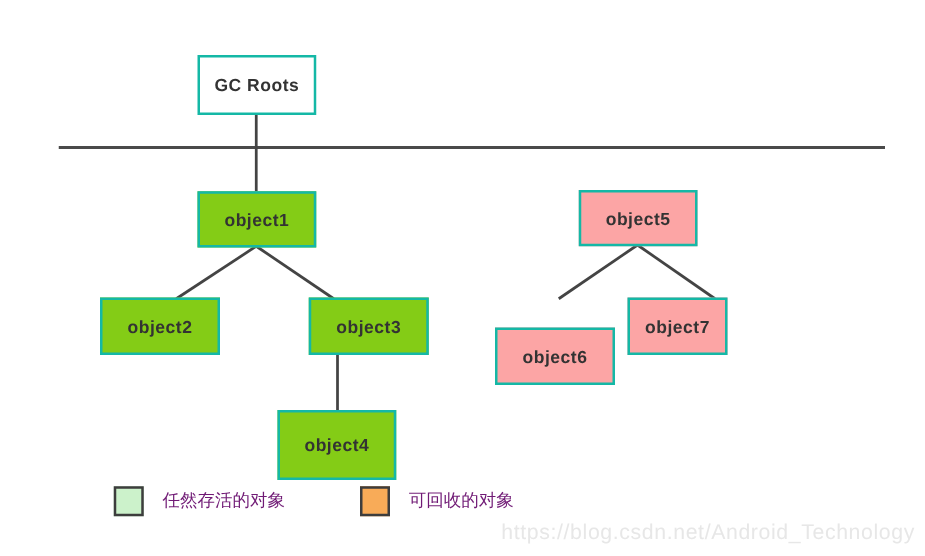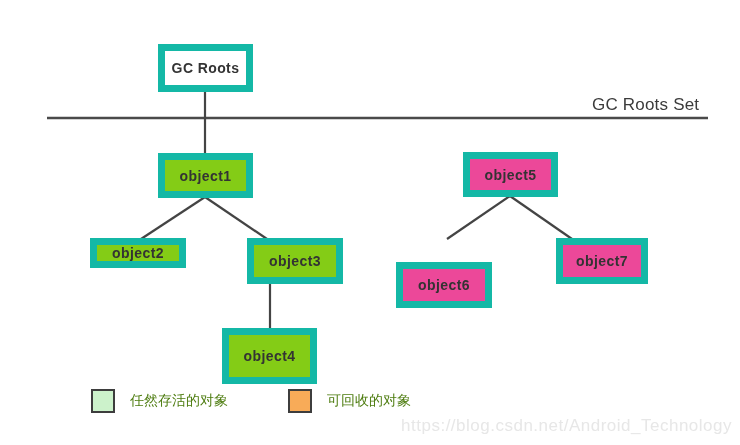--- a/index.html
+++ b/index.html
@@ -8,39 +8,39 @@
     width:740px; height:445px;
     background:#ffffff;
     font-family:"Liberation Sans","DejaVu Sans",sans-serif;
     overflow:hidden;
   }
   .edges { position:absolute; left:0; top:0; width:740px; height:445px; }
 
   .node {
     position:absolute;
     box-sizing:border-box;
-    border:7px solid #14b8a6;
+    border:2px solid #14b8a6;
     display:flex; align-items:center; justify-content:center;
     font-weight:bold;
     font-size:14px;
     color:#333333;
     letter-spacing:0.4px;
     background:#ffffff;
   }
   .alive      { background:#84cc16; }
-  .recyclable { background:#ec4899; }
+  .recyclable { background:#fca5a5; }
 
   .n-root { left:158px; top:44px;  width:95px; height:48px; }
   .n-1    { left:158px; top:153px; width:95px; height:45px; }
-  .n-2    { left:90px;  top:238px; width:96px; height:30px; }
+  .n-2    { left:80px;  top:238px; width:96px; height:46px; }
   .n-3    { left:223px; top:238px; width:96px; height:46px;margin-left:24px; }
   .n-4    { left:222px; top:328px; width:95px; height:56px; }
   .n-5    { left:463px; top:152px; width:95px; height:45px; }
   .n-6    { left:396px; top:238px; width:96px; height:46px;margin-top:24px; }
-  .n-7    { left:556px; top:238px; width:92px; height:46px; }
+  .n-7    { left:502px; top:238px; width:80px; height:46px; }
 
   .set-label {
     position:absolute;
     left:592px; top:95px;
     font-size:17px;
     color:#3b3b3b;
     letter-spacing:0.2px;
     white-space:nowrap;
   }
 
@@ -53,21 +53,21 @@
   .swatch {
     width:20px; height:20px;
     border:2px solid #3d3d3d;
     box-sizing:content-box;
   }
   .swatch.alive      { background:#ccf2cb; }
   .swatch.recyclable { background:#f8ab58; }
   .legend-text {
     margin-left:15px;
     font-size:14px;
-    color:#4d7c0f;
+    color:#701a75;
     white-space:nowrap;
   }
 
   .watermark {
     position:absolute;
     right:8px; top:416px;
     font-size:17px;
     color:#e7e7e7;
     letter-spacing:0.5px;
     white-space:nowrap;
@@ -81,21 +81,20 @@
   <svg class="edges" viewBox="0 0 740 445" xmlns="http://www.w3.org/2000/svg">
     <line x1="47" y1="118" x2="708" y2="118" stroke="#4a4a4a" stroke-width="2.4"></line>
     <line x1="205" y1="92" x2="205" y2="153" stroke="#444444" stroke-width="2.2"></line>
     <line x1="205" y1="197" x2="141" y2="239" stroke="#444444" stroke-width="2.2"></line>
     <line x1="205" y1="197" x2="267" y2="239" stroke="#444444" stroke-width="2.2"></line>
     <line x1="270" y1="283" x2="270" y2="329" stroke="#444444" stroke-width="2.2"></line>
     <line x1="510" y1="196" x2="447" y2="239" stroke="#444444" stroke-width="2.2"></line>
     <line x1="510" y1="196" x2="572" y2="239" stroke="#444444" stroke-width="2.2"></line>
   </svg>
 
-  <div class="set-label">GC Roots Set</div>
 
   <div class="node n-root">GC Roots</div>
 
   <div class="node alive n-1">object1</div>
   <div class="node alive n-2">object2</div>
   <div class="node alive n-3">object3</div>
   <div class="node alive n-4">object4</div>
 
   <div class="node recyclable n-5">object5</div>
   <div class="node recyclable n-6">object6</div>

